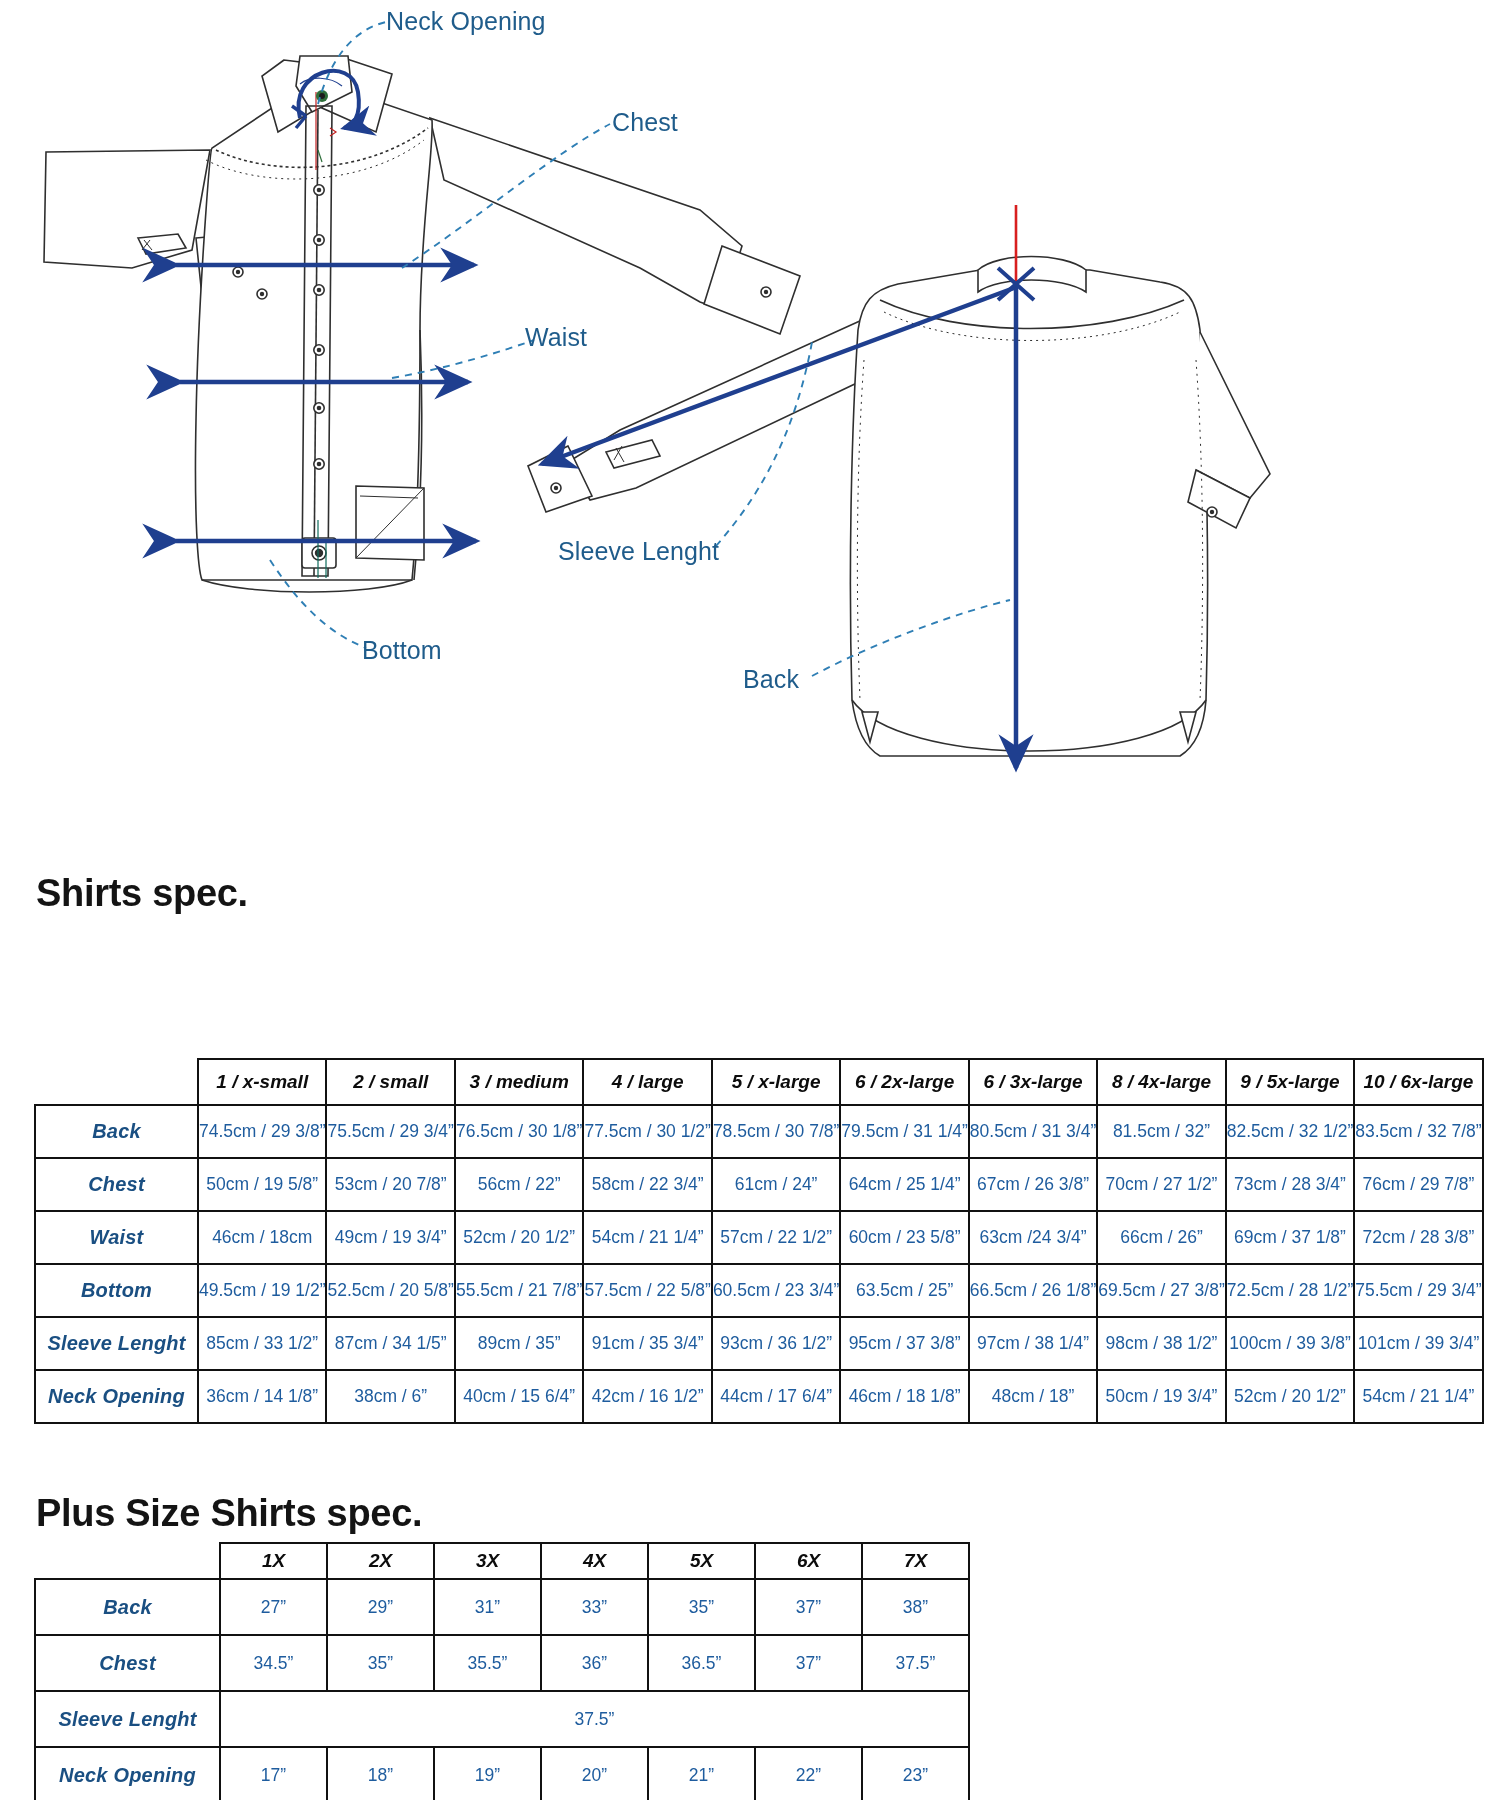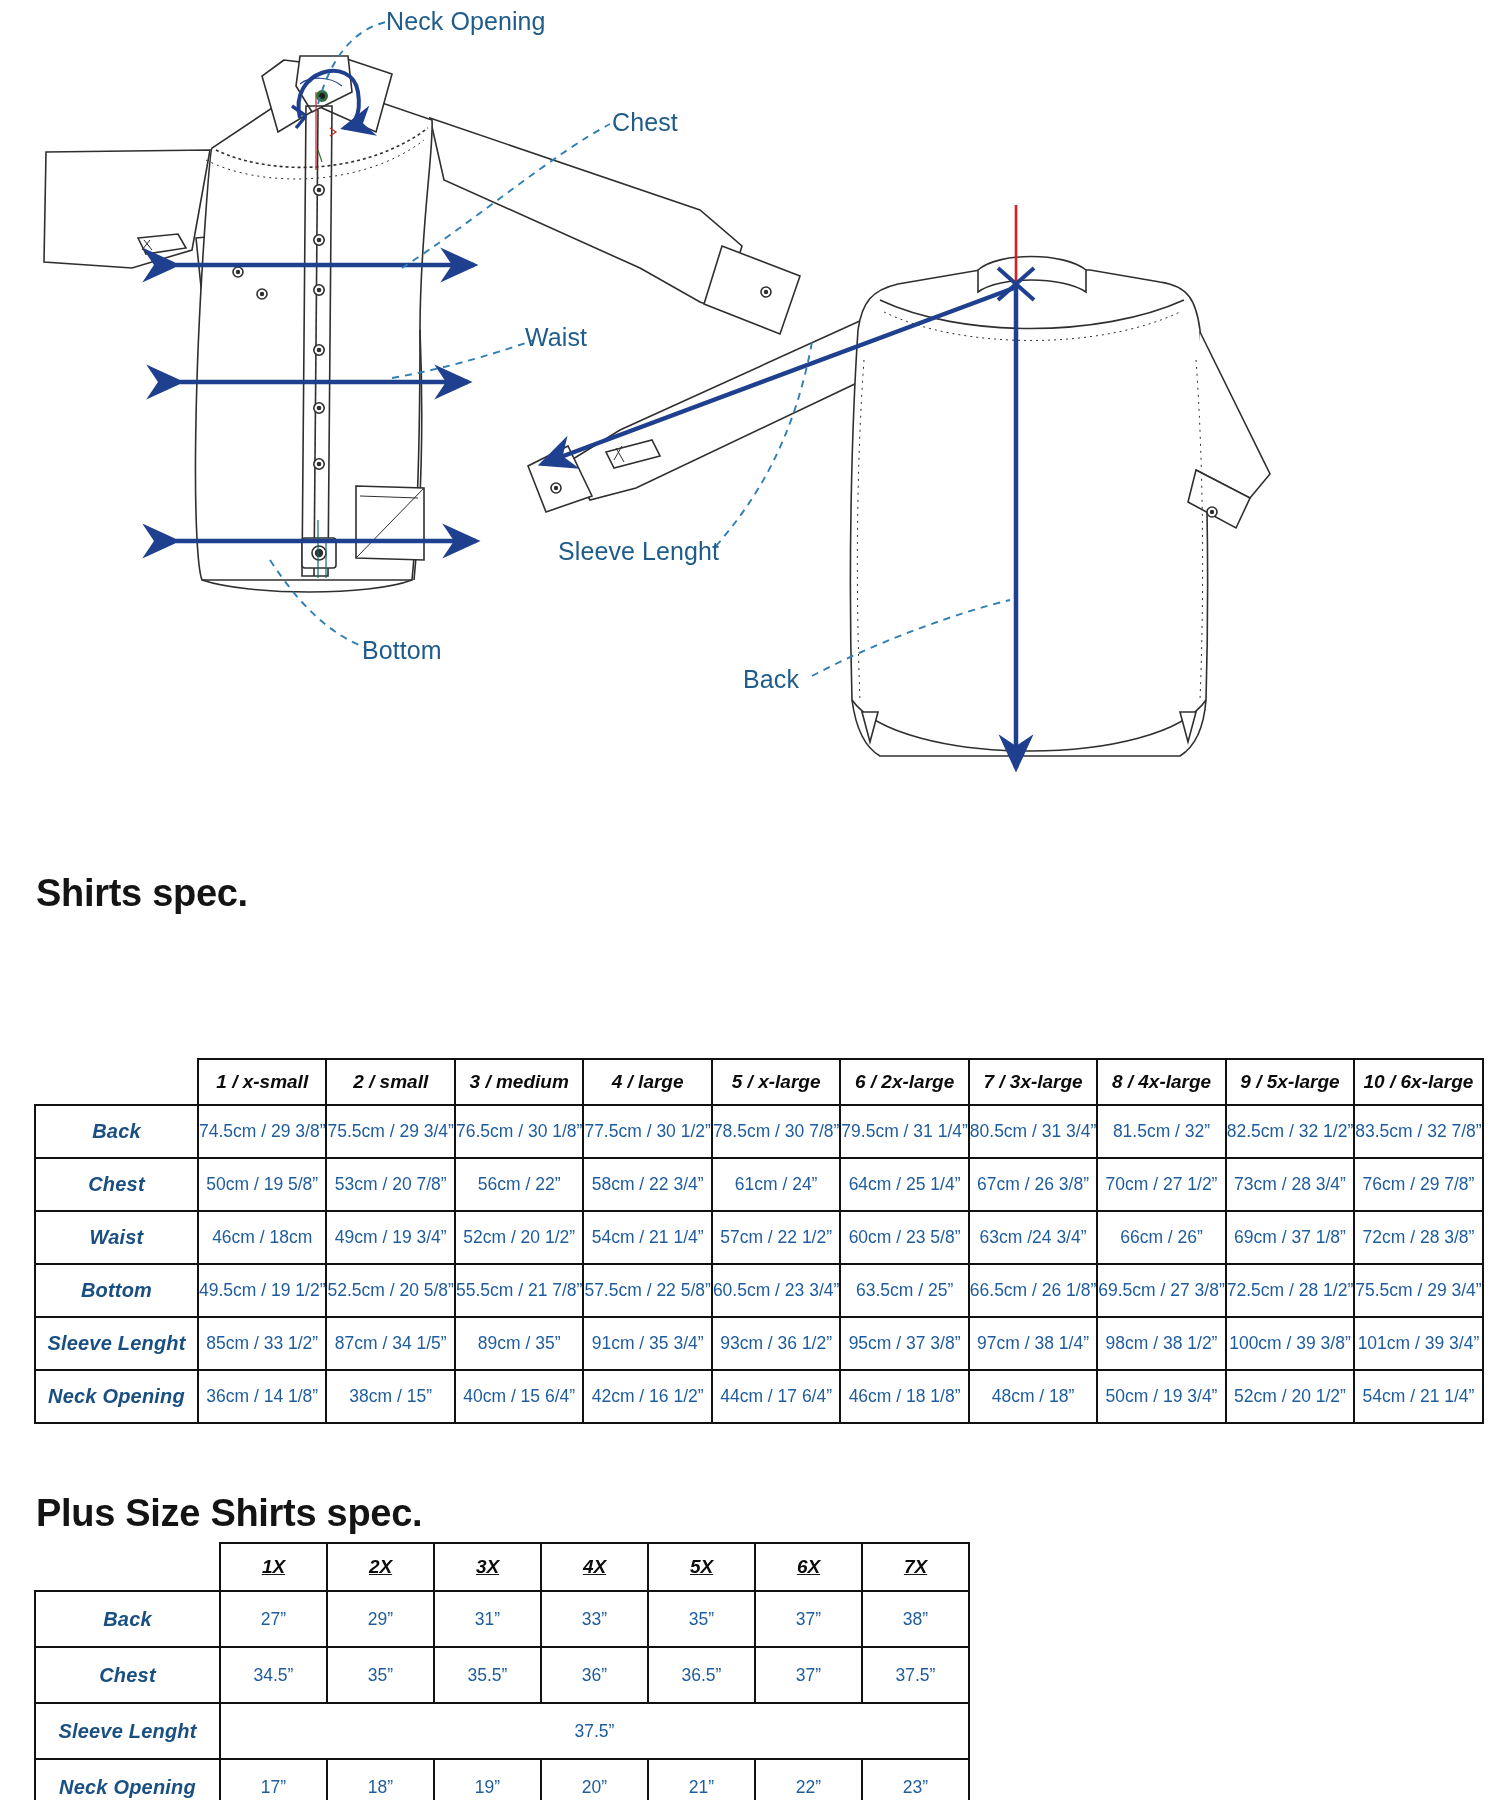--- a/index.html
+++ b/index.html
@@ -93,21 +93,21 @@
   #spec-table col.c-label { width: 163px; }
   #spec-table col.c-size  { width: 108px; }
   #spec-table tr { height: 53px; }
   #spec-table tr.headrow { height: 46px; }
 
   
   #plus-table { left: 34px; top: 1542px; }
   #plus-table col.c-label { width: 185px; }
   #plus-table col.c-size  { width: 107px; }
   #plus-table tr { height: 56px; }
-  #plus-table tr.headrow { height: 48px; text-decoration: underline; }
+  #plus-table tr.headrow { height: 36px; }
 </style>
 </head>
 <body>
 
 <div id="diagram-area">
 
   <svg id="diagram-svg" width="1498" height="860" viewBox="0 0 1498 860">
     <defs>
       <marker id="arrHead" markerWidth="9" markerHeight="9" refX="7.5" refY="4.5" orient="auto" markerUnits="strokeWidth">
         <path d="M0,0.6 L8.5,4.5 L0,8.4 L2.6,4.5 Z" fill="#1f3f8f"></path>
@@ -289,21 +289,21 @@
   </colgroup>
   <thead>
     <tr class="headrow">
       <th class="blankcorner"></th>
       <th class="colhead">1 / x-small</th>
       <th class="colhead">2 / small</th>
       <th class="colhead">3 / medium</th>
       <th class="colhead">4 / large</th>
       <th class="colhead">5 / x-large</th>
       <th class="colhead">6 / 2x-large</th>
-      <th class="colhead">7 / 3x-large</th>
+      <th class="colhead">6 / 3x-large</th>
       <th class="colhead">8 / 4x-large</th>
       <th class="colhead">9 / 5x-large</th>
       <th class="colhead">10 / 6x-large</th>
     </tr>
   </thead>
   <tbody>
     <tr>
       <td class="rowlabel">Back</td>
       <td class="cell">74.5cm / 29 3/8”</td>
       <td class="cell">75.5cm / 29 3/4”</td>
@@ -364,21 +364,21 @@
       <td class="cell">93cm / 36 1/2”</td>
       <td class="cell">95cm / 37 3/8”</td>
       <td class="cell">97cm / 38 1/4”</td>
       <td class="cell">98cm / 38 1/2”</td>
       <td class="cell">100cm / 39 3/8”</td>
       <td class="cell">101cm / 39 3/4”</td>
     </tr>
     <tr>
       <td class="rowlabel">Neck Opening</td>
       <td class="cell">36cm / 14 1/8”</td>
-      <td class="cell">38cm / 15”</td>
+      <td class="cell">38cm / 6”</td>
       <td class="cell">40cm / 15 6/4”</td>
       <td class="cell">42cm / 16 1/2”</td>
       <td class="cell">44cm / 17 6/4”</td>
       <td class="cell">46cm / 18 1/8”</td>
       <td class="cell">48cm / 18”</td>
       <td class="cell">50cm / 19 3/4”</td>
       <td class="cell">52cm / 20 1/2”</td>
       <td class="cell">54cm / 21 1/4”</td>
     </tr>
   </tbody>

